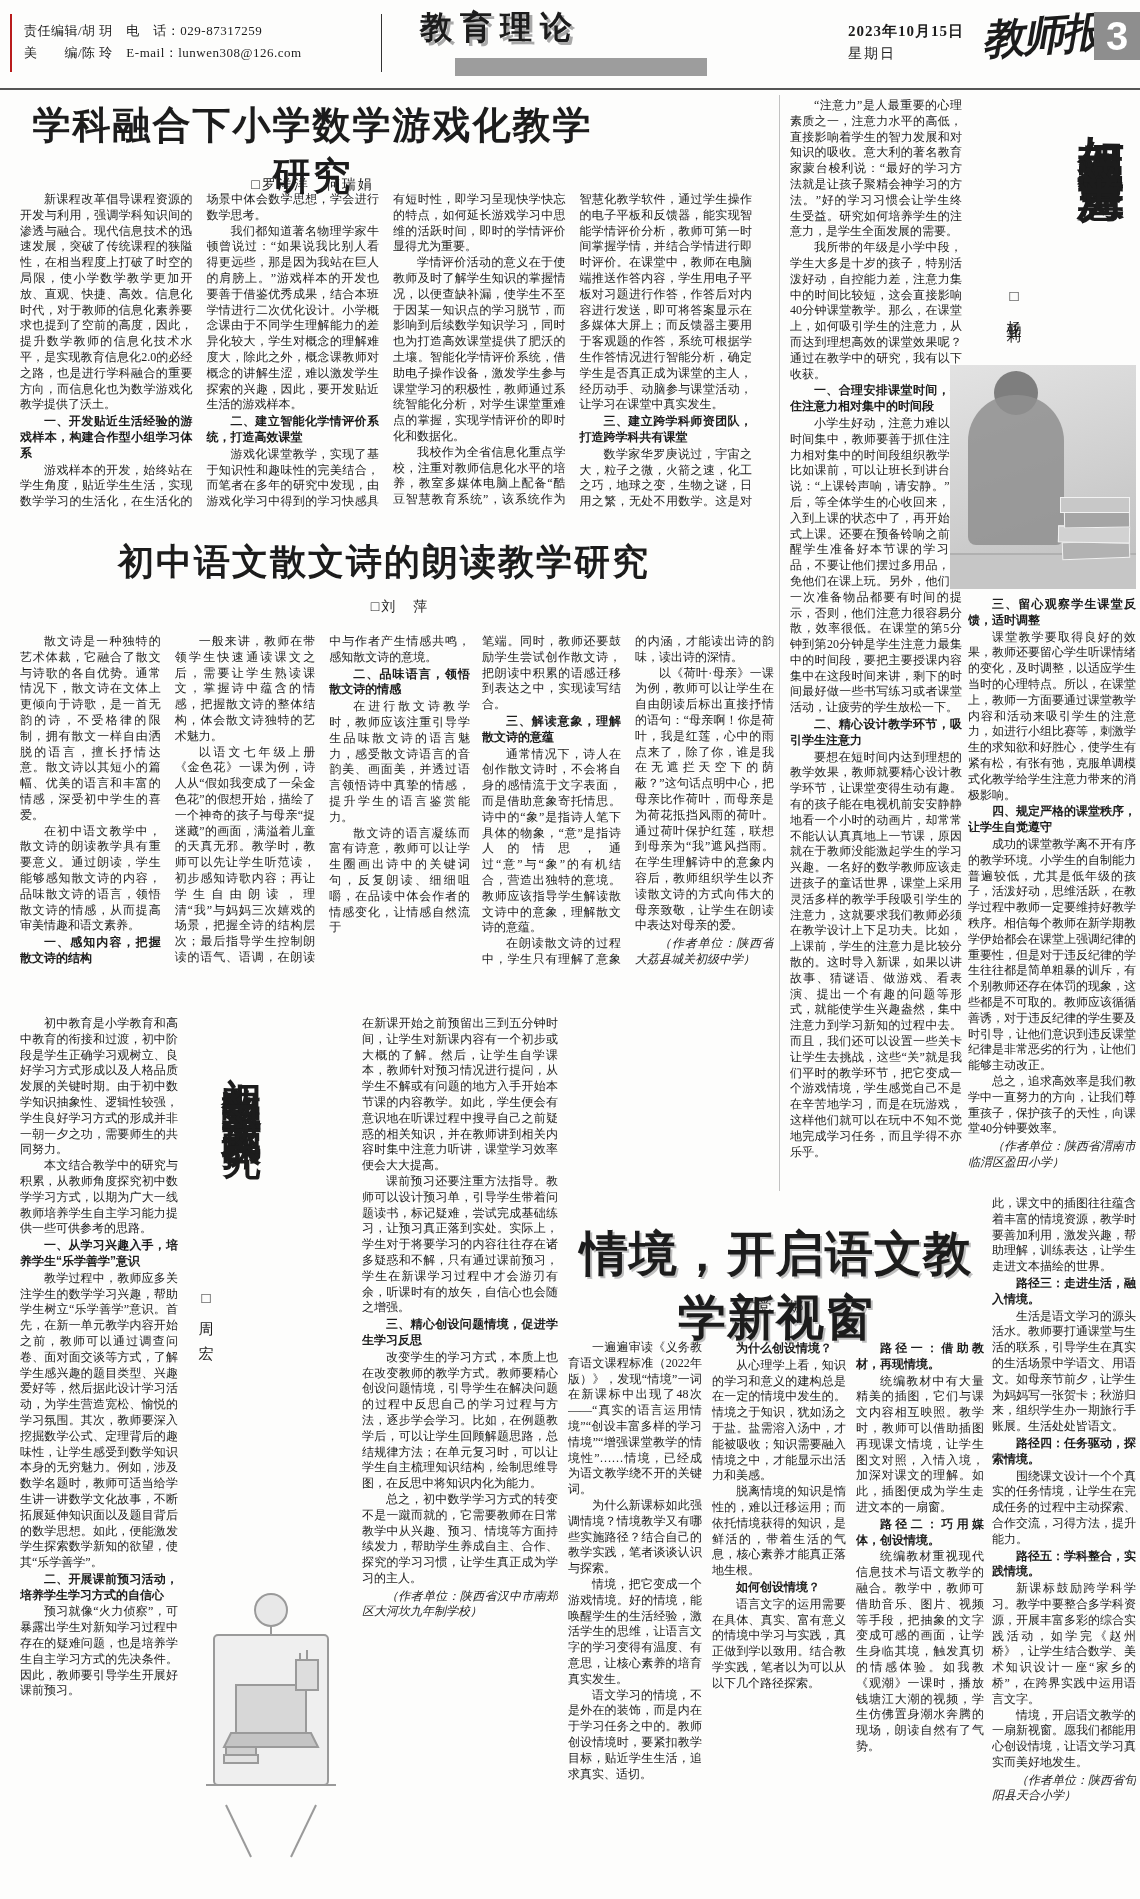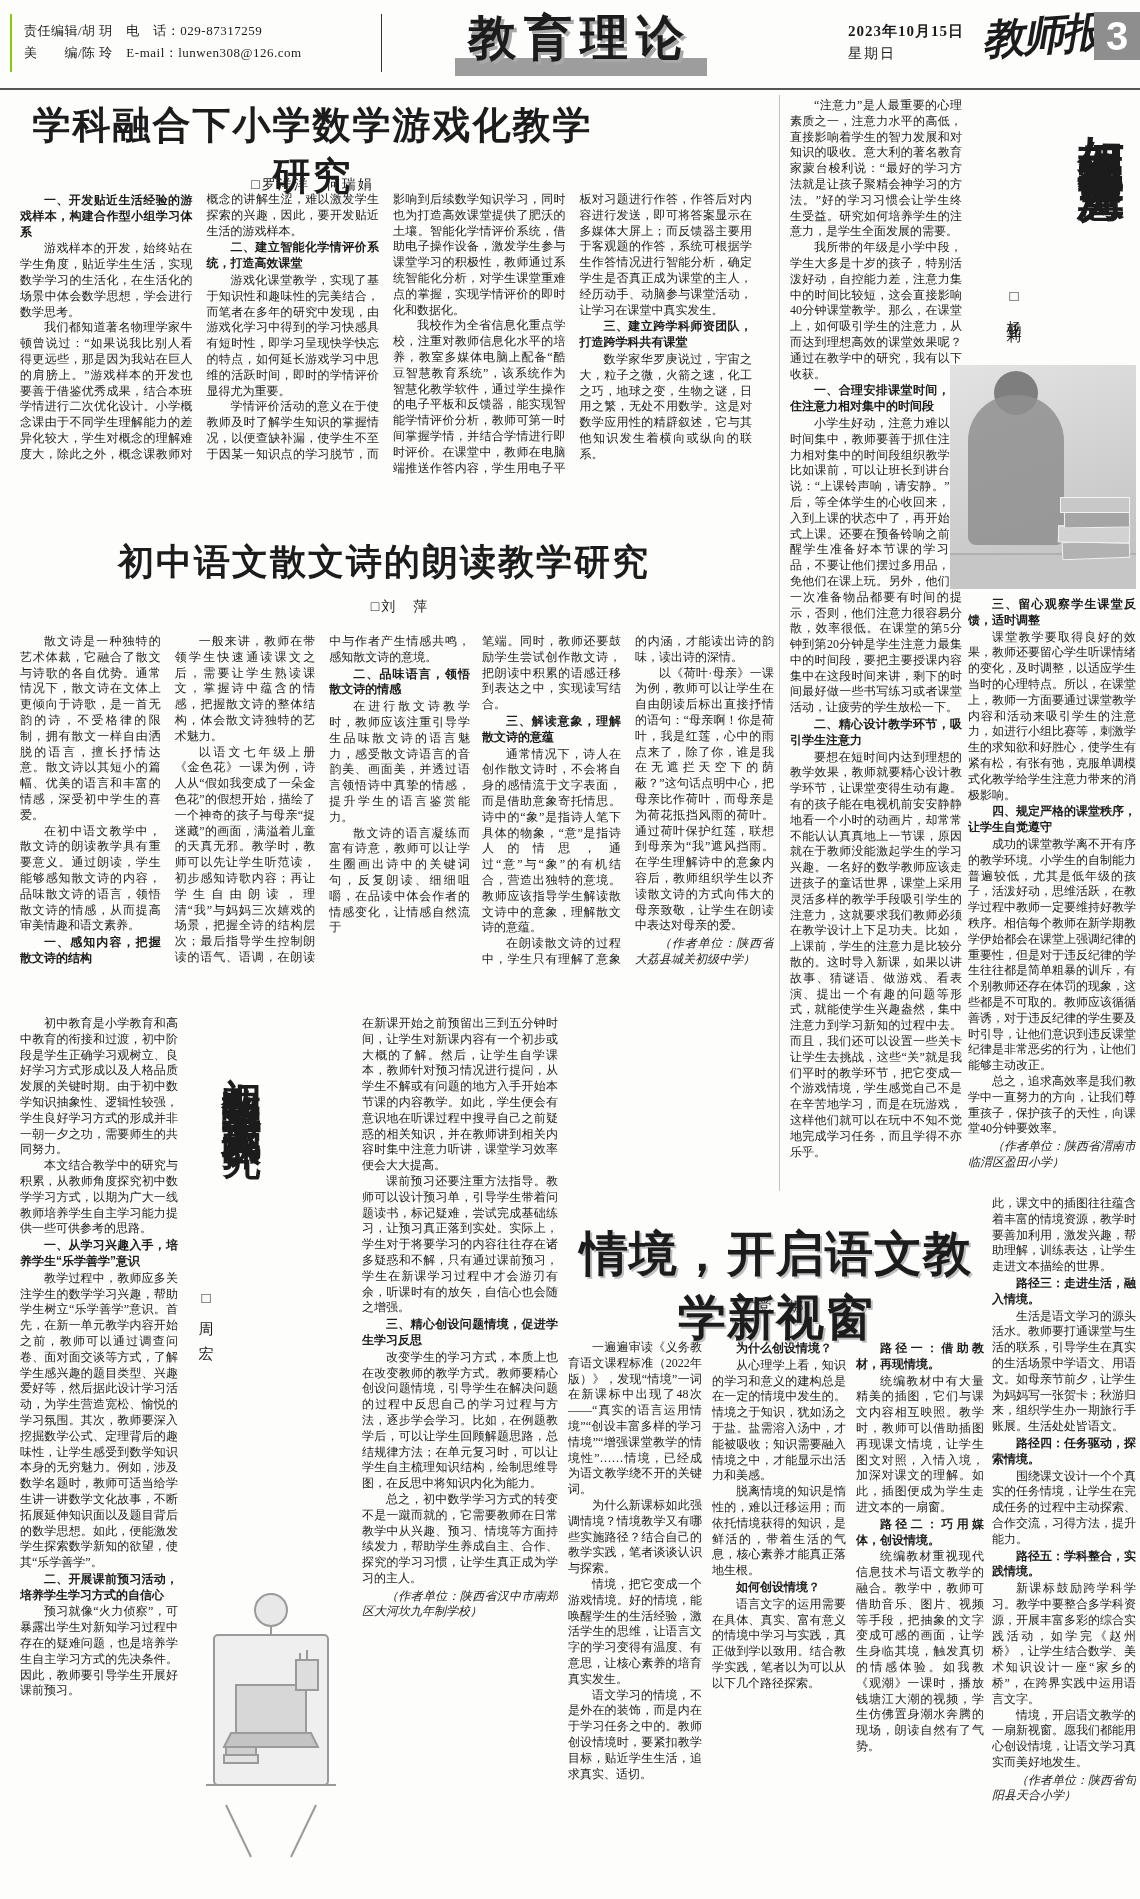--- a/index.html
+++ b/index.html
@@ -1,24 +1,24 @@
 <!DOCTYPE html>
 <html><head>
 <meta charset="utf-8">
 <style>
   html,body{margin:0;padding:0;background:#e8e8e6;}
   #page{position:relative;width:1140px;height:1899px;background:#fdfdfc;margin:0 auto;
         font-family:"Liberation Serif",serif;color:#1c1c1c;overflow:hidden;}
   
   .edbox{position:absolute;left:10px;top:14px;width:372px;height:58px;
-         border-left:2px solid #84cc16;border-right:1px solid #333;padding:6px 0 0 12px;box-sizing:border-box;}
+         border-left:2px solid #b91c1c;border-right:1px solid #333;padding:6px 0 0 12px;box-sizing:border-box;}
   .edbox div{font-size:13px;line-height:22px;letter-spacing:.5px;white-space:nowrap;}
   .secbar{position:absolute;left:455px;top:58px;width:252px;height:18px;background:#9d9d9d;}
-  .sectitle{position:absolute;left:420px;top:6px;width:320px;text-align:center;
-            font-family:"Liberation Sans",sans-serif;font-weight:bold;font-size:48px;letter-spacing:8px;
+  .sectitle{position:absolute;left:420px;top:6px;width:320px;
+            font-family:"Liberation Sans",sans-serif;font-weight:bold;font-size:32px;letter-spacing:8px;
             text-shadow:3px 3px 0 #a9a9a9;}
   .datebox{position:absolute;left:848px;top:22px;width:150px;text-align:left;}
   .datebox .d1{font-size:15px;font-weight:bold;letter-spacing:1px;}
   .datebox .d2{font-size:14px;margin-top:4px;letter-spacing:2px;}
   .logo{position:absolute;left:982px;top:8px;width:112px;height:60px;font-size:42px;font-weight:bold;
         font-style:italic;transform:rotate(-4deg);letter-spacing:-2px;white-space:nowrap;}
   .pagenum{position:absolute;left:1094px;top:12px;width:46px;height:48px;background:#8e8e8e;color:#fff;
            font-family:"Liberation Sans",sans-serif;font-weight:bold;font-size:40px;text-align:center;line-height:48px;}
   .headrule{position:absolute;left:0;top:88px;width:1140px;height:2px;background:#555;}
   
@@ -67,20 +67,21 @@
     <div class="d2">星期日</div>
   </div>
   <div class="logo">教师报</div>
   <div class="pagenum">3</div>
   <div class="headrule"></div>
   <div class="vline"></div>
 
   <div class="htitle" style="left:20px;top:100px;width:585px;font-size:38px;letter-spacing:2px;">学科融合下小学数学游戏化教学研究</div>
   <div class="byline" style="left:20px;top:176px;width:585px;">□罗洋洋　何瑞娟</div>
   <div class="flow cols4" style="left:20px;top:192px;width:732px;height:330px;">
+      <div class="b-p">新课程改革倡导课程资源的开发与利用，强调学科知识间的渗透与融合。现代信息技术的迅速发展，突破了传统课程的狭隘性，在相当程度上打破了时空的局限，使小学数学教学更加开放、直观、快捷、高效。信息化时代，对于教师的信息化素养要求也提到了空前的高度，因此，提升数学教师的信息化技术水平，是实现教育信息化2.0的必经之路，也是进行学科融合的重要方向，而信息化也为数学游戏化教学提供了沃土。</div>
       <div class="b-h">一、开发贴近生活经验的游戏样本，构建合作型小组学习体系</div>
       <div class="b-p">游戏样本的开发，始终站在学生角度，贴近学生生活，实现数学学习的生活化，在生活化的场景中体会数学思想，学会进行数学思考。</div>
       <div class="b-p">我们都知道著名物理学家牛顿曾说过：“如果说我比别人看得更远些，那是因为我站在巨人的肩膀上。”游戏样本的开发也要善于借鉴优秀成果，结合本班学情进行二次优化设计。小学概念课由于不同学生理解能力的差异化较大，学生对概念的理解难度大，除此之外，概念课教师对概念的讲解生涩，难以激发学生探索的兴趣，因此，要开发贴近生活的游戏样本。</div>
       <div class="b-h">二、建立智能化学情评价系统，打造高效课堂</div>
       <div class="b-p">游戏化课堂教学，实现了基于知识性和趣味性的完美结合，而笔者在多年的研究中发现，由游戏化学习中得到的学习快感具有短时性，即学习呈现快学快忘的特点，如何延长游戏学习中思维的活跃时间，即时的学情评价显得尤为重要。</div>
       <div class="b-p">学情评价活动的意义在于使教师及时了解学生知识的掌握情况，以便查缺补漏，使学生不至于因某一知识点的学习脱节，而影响到后续数学知识学习，同时也为打造高效课堂提供了肥沃的土壤。智能化学情评价系统，借助电子操作设备，激发学生参与课堂学习的积极性，教师通过系统智能化分析，对学生课堂重难点的掌握，实现学情评价的即时化和数据化。</div>
       <div class="b-p">我校作为全省信息化重点学校，注重对教师信息化水平的培养，教室多媒体电脑上配备“酷豆智慧教育系统”，该系统作为智慧化教学软件，通过学生操作的电子平板和反馈器，能实现智能学情评价分析，教师可第一时间掌握学情，并结合学情进行即时评价。在课堂中，教师在电脑端推送作答内容，学生用电子平板对习题进行作答，作答后对内容进行发送，即可将答案显示在多媒体大屏上；而反馈器主要用于客观题的作答，系统可根据学生作答情况进行智能分析，确定学生是否真正成为课堂的主人，经历动手、动脑参与课堂活动，让学习在课堂中真实发生。</div>
       <div class="b-h">三、建立跨学科师资团队，打造跨学科共有课堂</div>
       <div class="b-p">数学家华罗庚说过，宇宙之大，粒子之微，火箭之速，化工之巧，地球之变，生物之谜，日用之繁，无处不用数学。这是对数学应用性的精辟叙述，它与其他知识发生着横向或纵向的联系。</div>
     </div>

